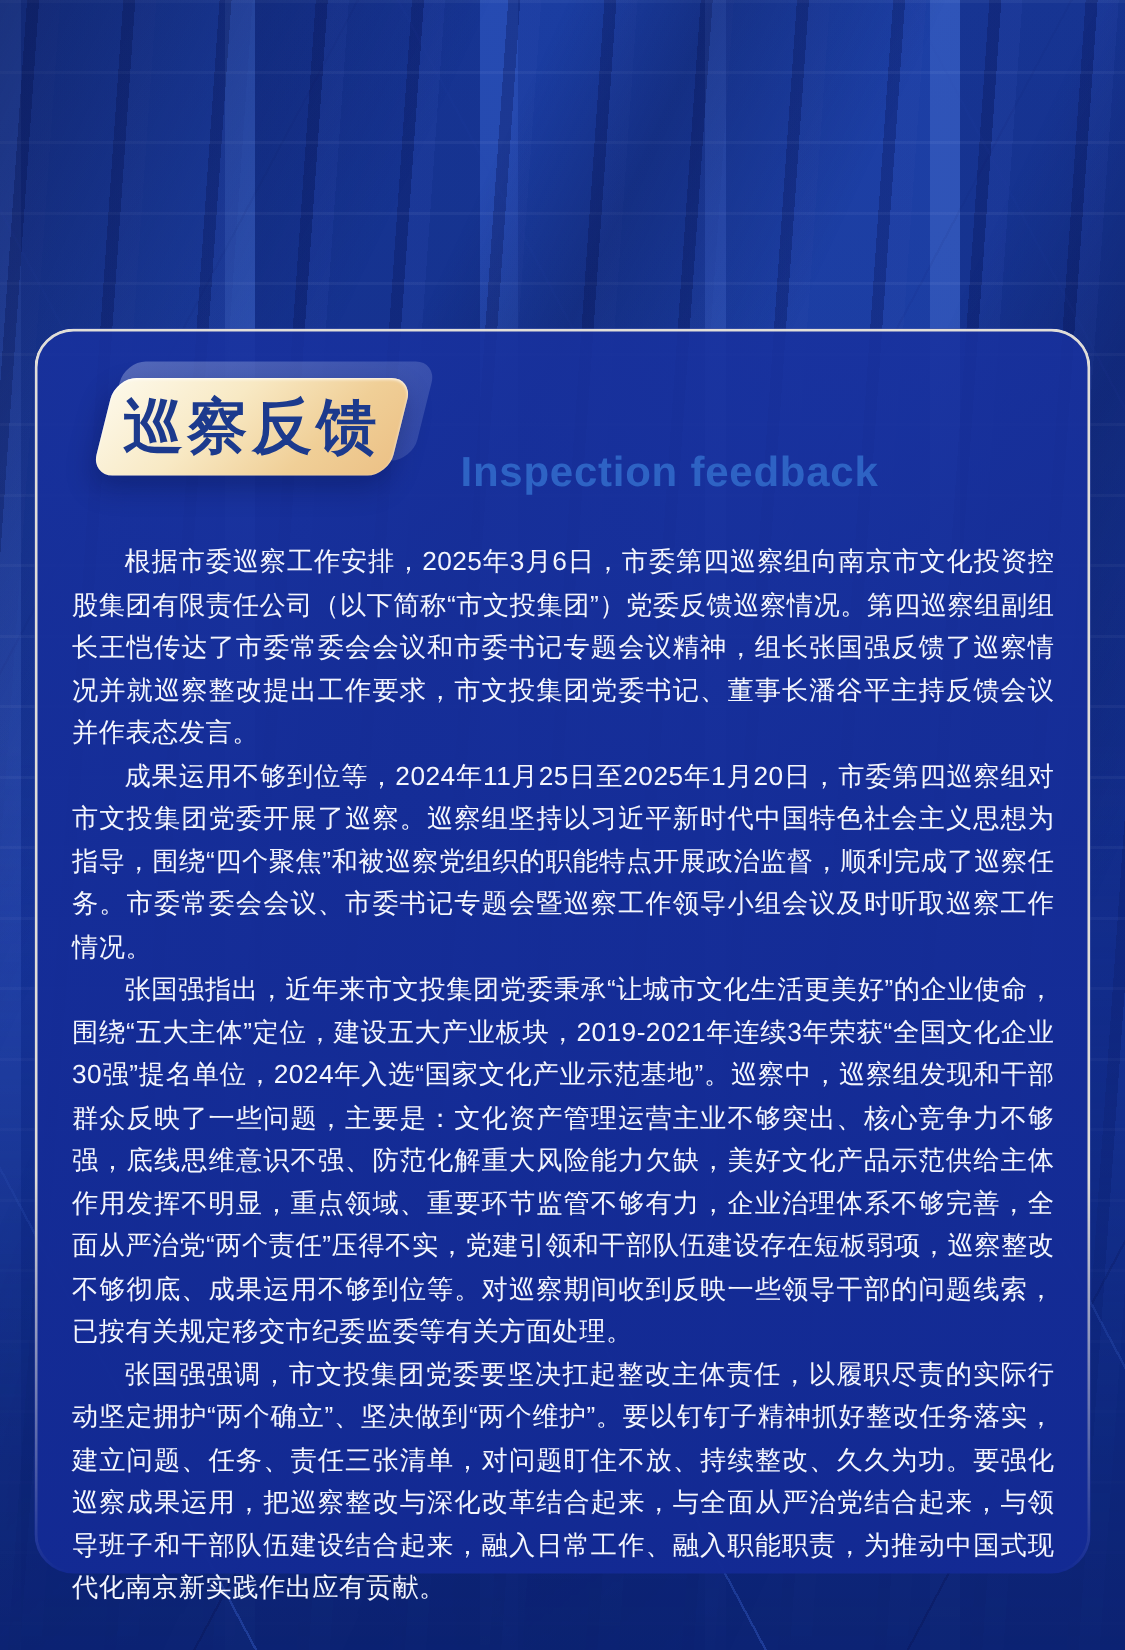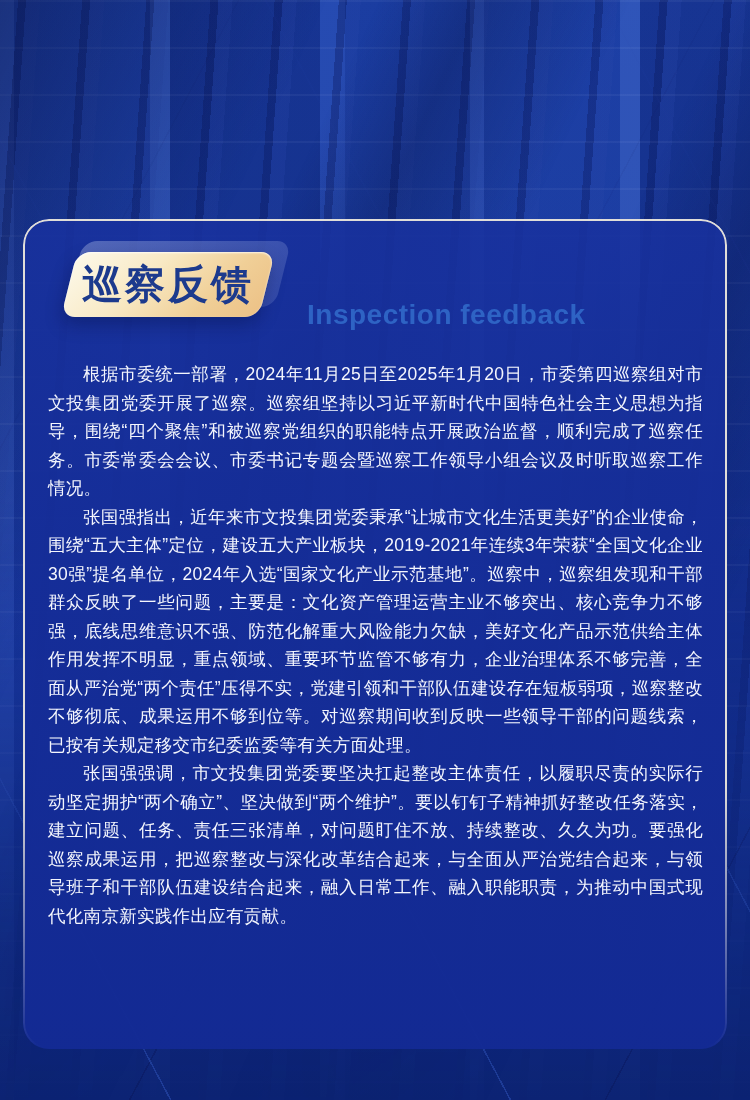--- a/index.html
+++ b/index.html
@@ -147,18 +147,19 @@
   <div class="card">
     <div class="badge-wrap">
       <div class="badge-ghost"></div>
       <div class="badge">
         <span class="badge-title">巡察反馈</span>
       </div>
     </div>
     <div class="badge-subtitle">Inspection feedback</div>
 
     <div class="article">
-        <p>根据市委统一部署，2024年11月25日至2025年1月20日，市委第四巡察组对市文投集团党委开展了巡察。巡察组坚持以习近平新时代中国特色社会主义思想为指导，围绕“四个聚焦”和被巡察党组织的职能特点开展政治监督，顺利完成了巡察任务。市委常委会会议、市委书记专题会暨巡察工作领导小组会议及时听取巡察工作情况。</p>
+        <p>根据市委巡察工作安排，2025年3月6日，市委第四巡察组向南京市文化投资控股集团有限责任公司（以下简称“市文投集团”）党委反馈巡察情况。第四巡察组副组长王恺传达了市委常委会会议和市委书记专题会议精神，组长张国强反馈了巡察情况并就巡察整改提出工作要求，市文投集团党委书记、董事长潘谷平主持反馈会议并作表态发言。</p>
+        <p>成果运用不够到位等，2024年11月25日至2025年1月20日，市委第四巡察组对市文投集团党委开展了巡察。巡察组坚持以习近平新时代中国特色社会主义思想为指导，围绕“四个聚焦”和被巡察党组织的职能特点开展政治监督，顺利完成了巡察任务。市委常委会会议、市委书记专题会暨巡察工作领导小组会议及时听取巡察工作情况。</p>
         <p>张国强指出，近年来市文投集团党委秉承“让城市文化生活更美好”的企业使命，围绕“五大主体”定位，建设五大产业板块，2019-2021年连续3年荣获“全国文化企业30强”提名单位，2024年入选“国家文化产业示范基地”。巡察中，巡察组发现和干部群众反映了一些问题，主要是：文化资产管理运营主业不够突出、核心竞争力不够强，底线思维意识不强、防范化解重大风险能力欠缺，美好文化产品示范供给主体作用发挥不明显，重点领域、重要环节监管不够有力，企业治理体系不够完善，全面从严治党“两个责任”压得不实，党建引领和干部队伍建设存在短板弱项，巡察整改不够彻底、成果运用不够到位等。对巡察期间收到反映一些领导干部的问题线索，已按有关规定移交市纪委监委等有关方面处理。</p>
         <p>张国强强调，市文投集团党委要坚决扛起整改主体责任，以履职尽责的实际行动坚定拥护“两个确立”、坚决做到“两个维护”。要以钉钉子精神抓好整改任务落实，建立问题、任务、责任三张清单，对问题盯住不放、持续整改、久久为功。要强化巡察成果运用，把巡察整改与深化改革结合起来，与全面从严治党结合起来，与领导班子和干部队伍建设结合起来，融入日常工作、融入职能职责，为推动中国式现代化南京新实践作出应有贡献。</p>
       </div>
   </div>
 </div>
 
 </body></html>

